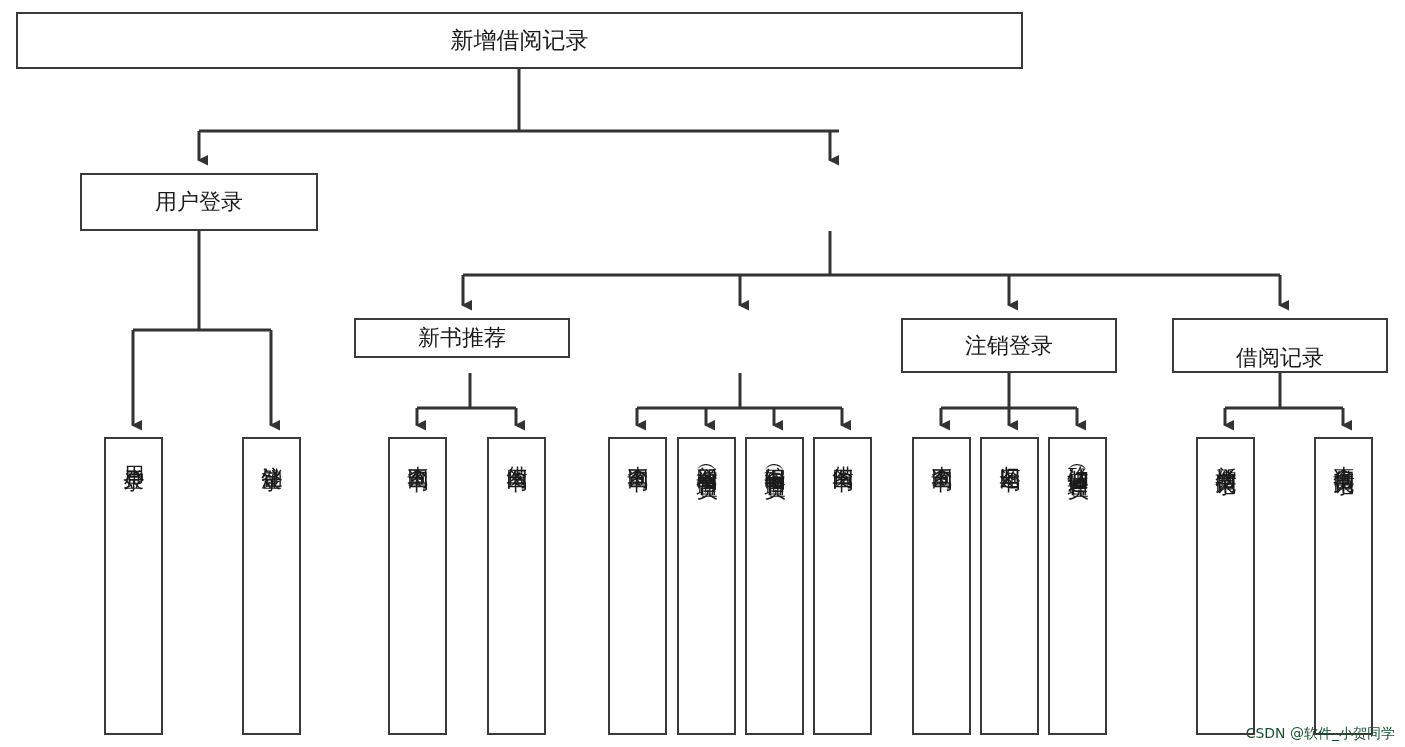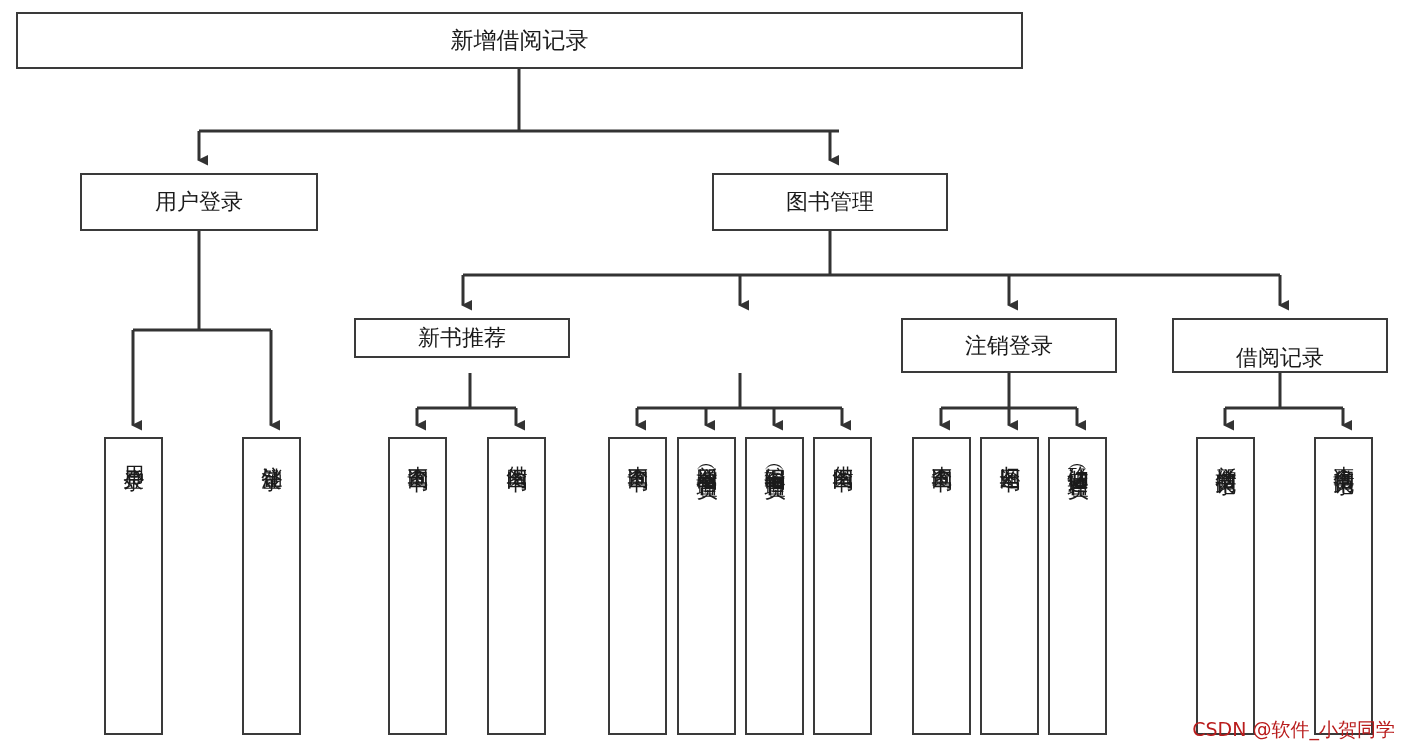--- a/index.html
+++ b/index.html
@@ -53,22 +53,22 @@
     writing-mode: vertical-rl;
     text-orientation: upright;
     font-size: 21px;
     letter-spacing: 2px;
     line-height: 1;
   }
   #watermark {
     position: absolute;
     right: 10px;
     bottom: 4px;
-    font-size: 19px;
-    color: #b91c1c;
+    font-size: 14px;
+    color: #14532d;
     z-index: 5;
     white-space: nowrap;
     font-family: "DejaVu Sans", "Liberation Sans", sans-serif;
   }
 </style>
 </head>
 <body>
 
 <div id="canvas">
 
@@ -122,23 +122,20 @@
     </g>
   </svg>
 
   <div class="node horiz root" style="left:16px; top:12px; width:1007px; height:57px;">
     <span class="label">新增借阅记录</span>
   </div>
 
   <div class="node horiz" style="left:80px; top:173px; width:238px; height:58px;">
     <span class="label">用户登录</span>
   </div>
-  <div class="node horiz" style="left:712px; top:173px; width:236px; height:58px;">
-    <span class="label">图书管理</span>
-  </div>
 
   <div class="node horiz" style="left:354px; top:318px; width:216px; height:40px;">
     <span class="label">新书推荐</span>
   </div>
   <div class="node horiz" style="left:901px; top:318px; width:216px; height:55px;">
     <span class="label">注销登录</span>
   </div>
   <div class="node horiz" style="left:1172px; top:318px; width:216px; height:55px;align-items:flex-end;">
     <span class="label">借阅记录</span>
   </div>

